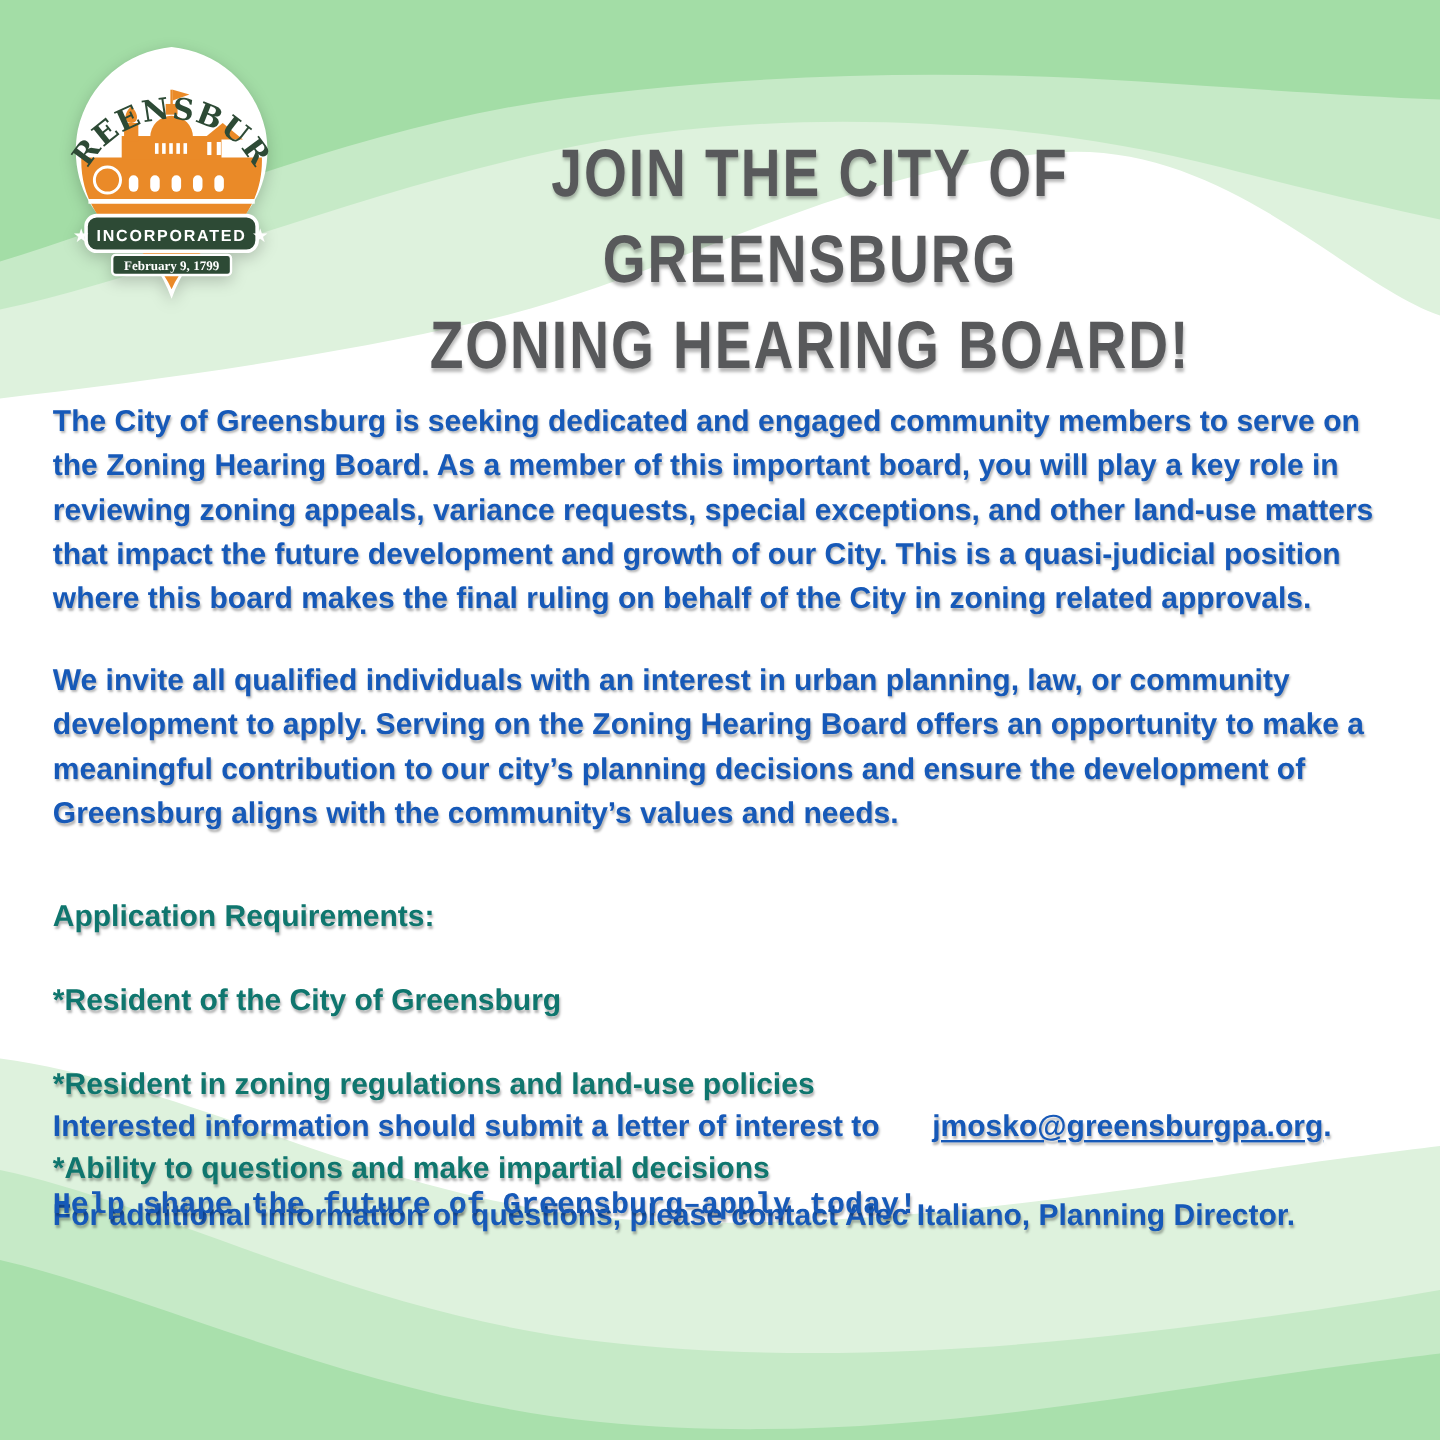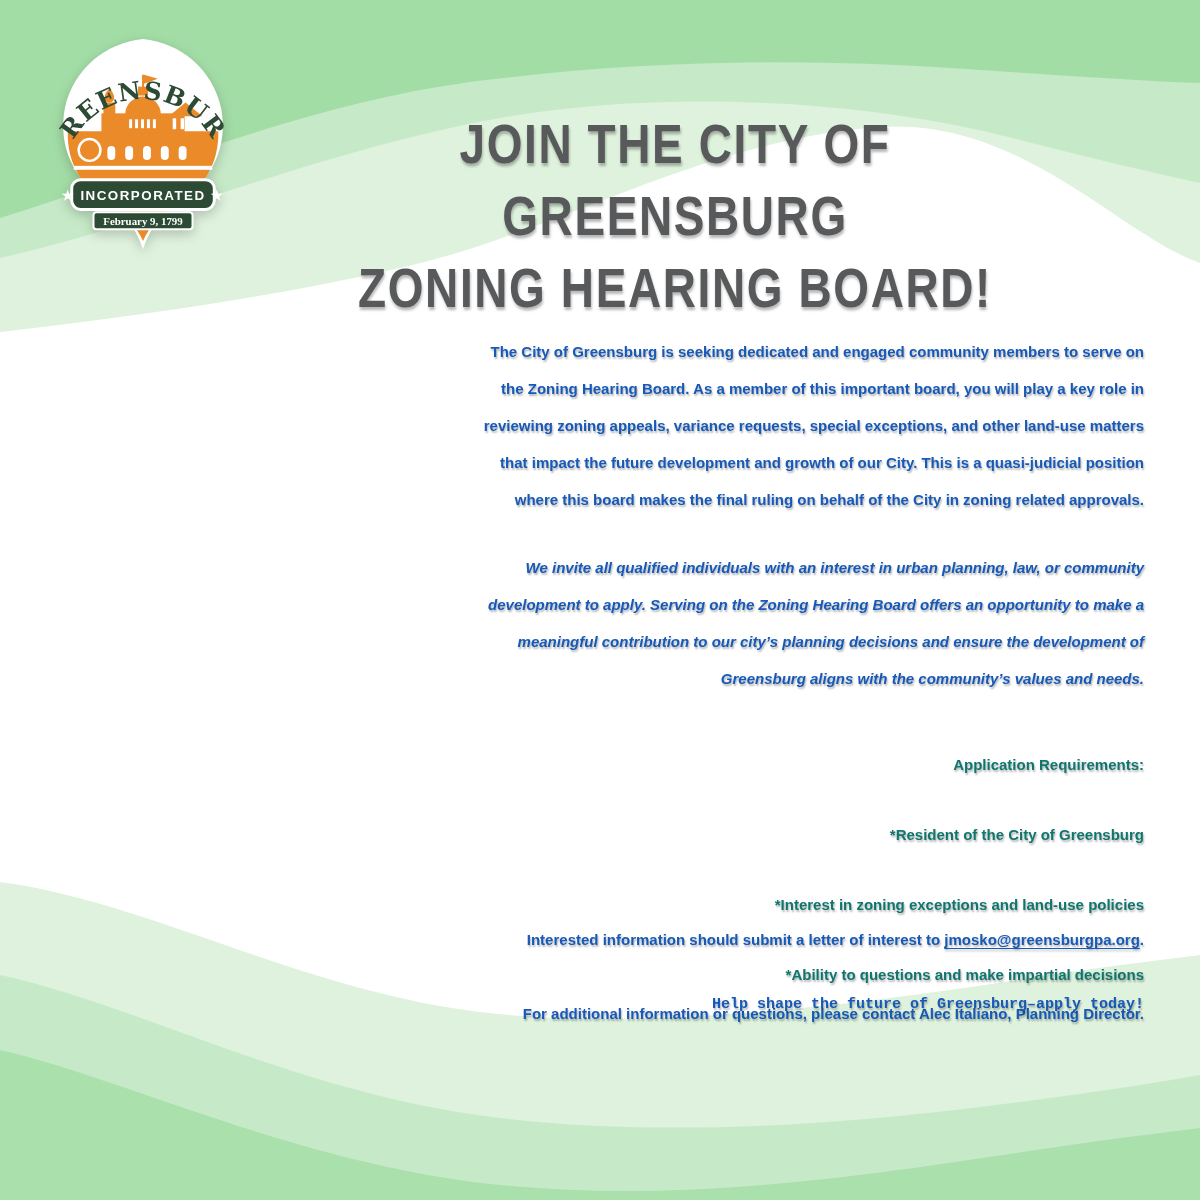--- a/index.html
+++ b/index.html
@@ -17,33 +17,33 @@
   }
   .title{
     position:absolute;left:235px;top:108px;width:880px;
     text-align:center;color:#58595b;font-weight:bold;
     font-size:56px;line-height:72px;letter-spacing:2px;
     transform:scaleX(.82);transform-origin:center top;
     text-shadow:1px 3px 3px rgba(0,0,0,.28);
     margin:0;
   }
   .txt{
-    position:absolute;left:24px;width:1120px;text-align:right;
+    position:absolute;left:44px;width:1120px;text-align:left;
     font-weight:bold;white-space:pre-line;
-    font-size:15px;line-height:37px;
+    font-size:25px;line-height:37px;
     text-shadow:1px 2px 2px rgba(0,0,0,.30);
   }
   .blue{color:#1659b8;}
   .green-text{color:#0f766e;}
   #para1{top:333px;}
-  #para2{top:549px;font-style:italic;}
+  #para2{top:549px;}
   #reqBlock{top:712px;line-height:35px;}
   #contactBlock{top:884px;}
   #closingLine{top:986px;font-family:Liberation Mono, monospace;}
-  a.email{color:inherit;text-decoration:underline;text-underline-offset:3px;}
+  a.email{color:inherit;text-decoration:underline;text-underline-offset:3px;margin-left:37px;}
   .req-line{white-space:pre-line;}
 </style>
 </head>
 <body>
 
 <div class="canvas">
 
   <svg id="topWaves" class="waves" viewBox="0 0 1200 430" preserveAspectRatio="none">
     <path d="M0 0 L0 332 C120 318 260 300 400 268 C560 232 700 140 880 127 C1020 117 1120 235 1200 263 L1200 0 Z" fill="#def2dd"></path>
     <path d="M0 0 L0 258 C150 225 320 150 500 118 C660 90 860 98 1020 140 C1090 158 1150 172 1200 183 L1200 0 Z" fill="#c6eac7"></path>
@@ -112,21 +112,21 @@
 where this board makes the final ruling on behalf of the City in zoning related approvals.</div>
 
   <div id="para2" class="txt blue">We invite all qualified individuals with an interest in urban planning, law, or community
 development to apply. Serving on the Zoning Hearing Board offers an opportunity to make a
 meaningful contribution to our city’s planning decisions and ensure the development of
 Greensburg aligns with the community’s values and needs.</div>
 
   <div id="reqBlock" class="txt green-text">
     <div class="req-line">Application Requirements:</div>
     <div class="req-line">*Resident of the City of Greensburg</div>
-    <div class="req-line">*Interest in zoning exceptions and land-use policies</div>
+    <div class="req-line">*Resident in zoning regulations and land-use policies</div>
     <div class="req-line">*Ability to questions and make impartial decisions</div>
   </div>
 
   <div id="contactBlock" class="txt blue">
     <div><span>Interested information should submit a letter of interest to </span><a class="email" href="#">jmosko@greensburgpa.org</a><span>.</span></div>
     <div>For additional information or questions, please contact Alec Italiano, Planning Director.</div>
   </div>
 
   <div id="closingLine" class="txt blue">Help shape the future of Greensburg–apply today!</div>
 

